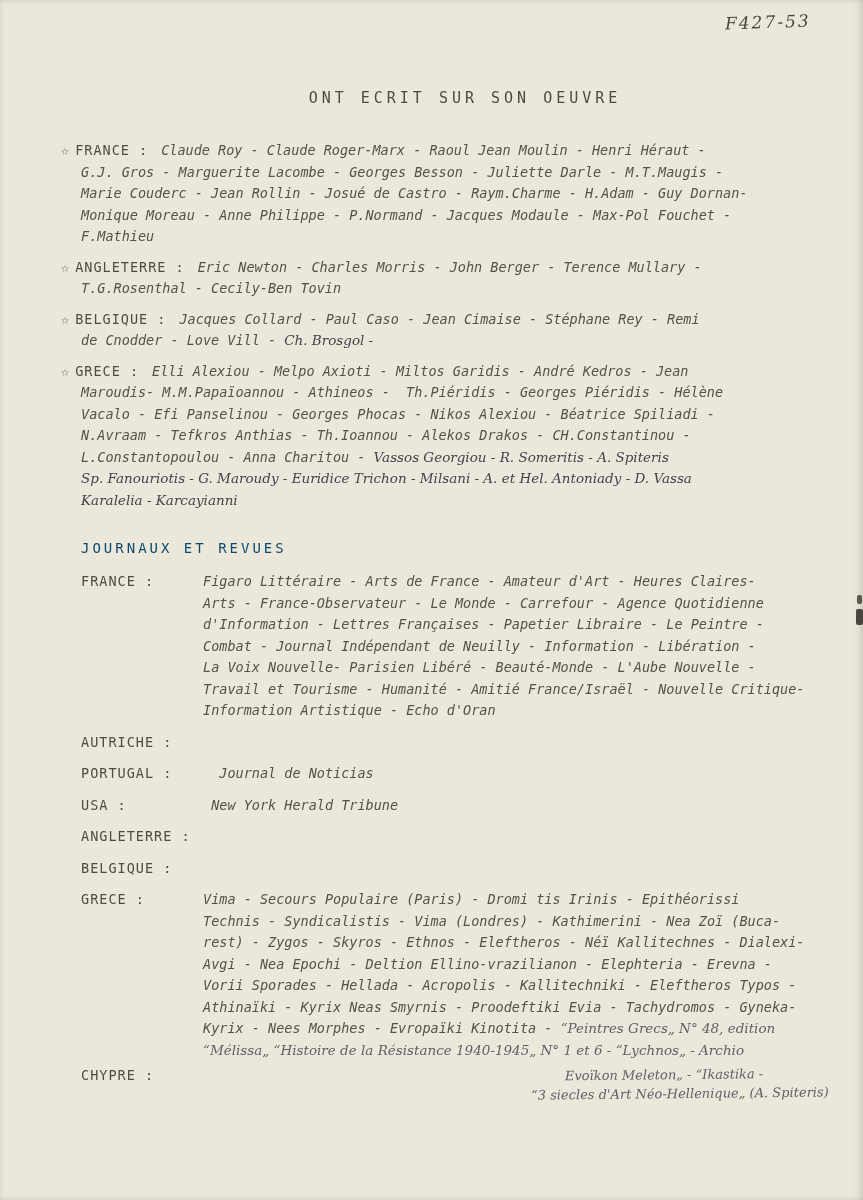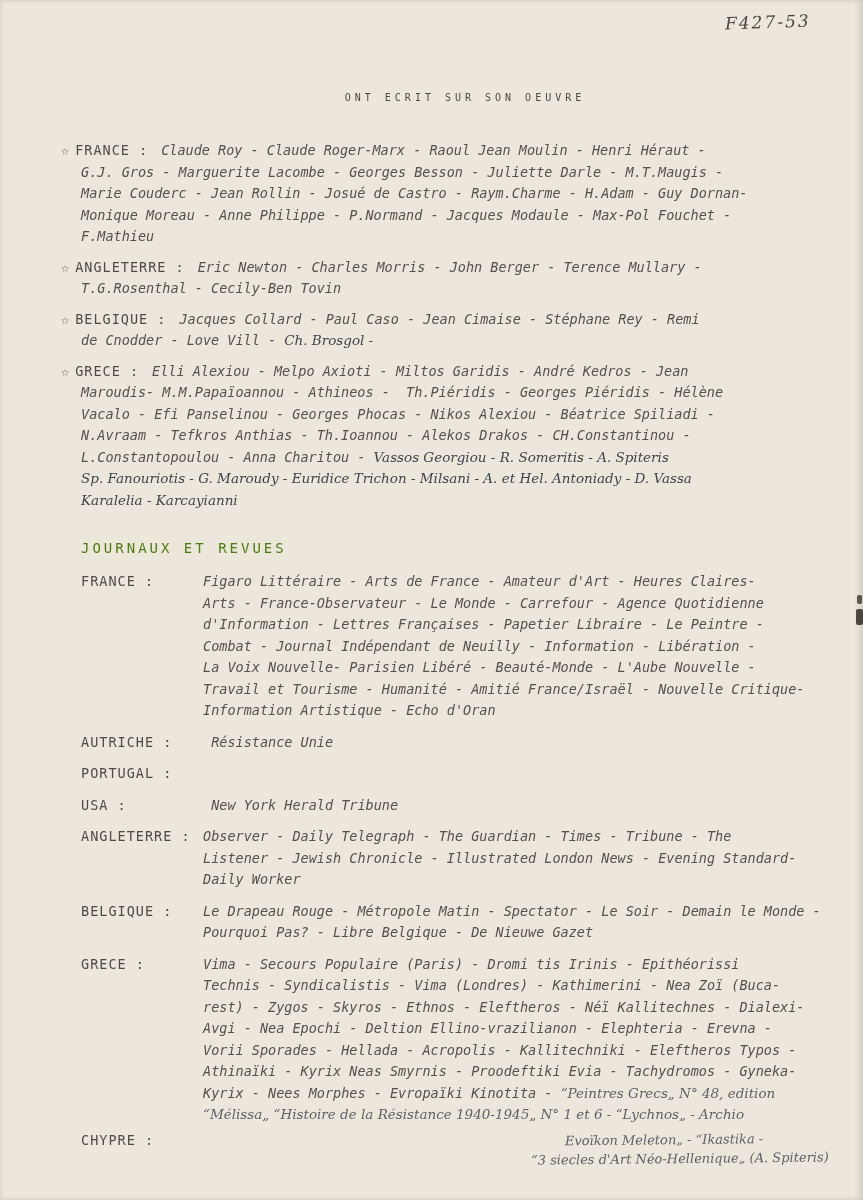--- a/index.html
+++ b/index.html
@@ -20,37 +20,37 @@
     background-color:#ebe7db;
     box-shadow: inset -4px 0 8px -3px rgba(95,85,62,0.28), inset 2px 0 6px -3px rgba(95,85,62,0.20);
   }
   .content{position:absolute;left:81px;right:14px;top:88px;}
   .ref-note{
     position:absolute;top:12px;right:52px;
     font-family:"DejaVu Serif", serif;font-style:italic;
     font-size:17px;color:#4b4740;letter-spacing:2px;transform:rotate(-2deg);
   }
   .doc-title{
-    text-align:center;font-size:10px;line-height:20px;
+    text-align:center;font-size:15px;line-height:20px;
     letter-spacing:4px;color:#4e4a43;margin:0 0 32px 0;font-weight:normal;
   }
   
   .wsec{
     margin:0 0 9px 0;
     white-space:pre-wrap;
     font-size:13.5px;line-height:21.5px;
     text-indent:-20px;
     max-width:735px;
   }
   .star{font-style:normal;margin-right:6px;color:#56524b;}
   .clabel{margin-right:13px;color:#504c45;letter-spacing:1px;}
   .typed{font-style:italic;color:#56524b;}
   
   .jheading{
-    font-size:14px;letter-spacing:3px;color:#4d7c0f;
+    font-size:14px;letter-spacing:3px;color:#0c4a6e;
     margin:26px 0 12px 0;line-height:22px;font-weight:normal;
   }
   .jsec{display:flex;align-items:flex-start;margin:0 0 10px 0;font-size:13.5px;line-height:21.5px;}
   .jlabel{flex:0 0 122px;color:#504c45;letter-spacing:1px;white-space:pre;}
   .jcontent{flex:1 1 auto;white-space:pre-wrap;max-width:630px;}
   .hw{font-family:"DejaVu Serif", serif;font-style:italic;}
   .pen{color:#41434d;}
   .pencil{color:#5f6168;line-height:17px;}
   .grece-last{margin-bottom:4px;}
   .chypre{margin-bottom:8px;}
@@ -104,43 +104,38 @@
 Arts - France-Observateur - Le Monde - Carrefour - Agence Quotidienne
 d'Information - Lettres Françaises - Papetier Libraire - Le Peintre -
 Combat - Journal Indépendant de Neuilly - Information - Libération -
 La Voix Nouvelle- Parisien Libéré - Beauté-Monde - L'Aube Nouvelle -
 Travail et Tourisme - Humanité - Amitié France/Israël - Nouvelle Critique-
 Information Artistique - Echo d'Oran</span></div>
       </div>
 
     <div class="jsec">
         <div class="jlabel">AUTRICHE :</div>
-        <div class="jcontent"><span class="typed"> Résistance Unie</span></div>
       </div>
 
     <div class="jsec">
         <div class="jlabel">PORTUGAL :</div>
+        <div class="jcontent"><span class="typed">  Journal de Noticias</span></div>
       </div>
 
     <div class="jsec">
         <div class="jlabel">USA :</div>
         <div class="jcontent"><span class="typed"> New York Herald Tribune</span></div>
       </div>
 
     <div class="jsec">
         <div class="jlabel">ANGLETERRE :</div>
-        <div class="jcontent"><span class="typed">Observer - Daily Telegraph - The Guardian - Times - Tribune - The
-Listener - Jewish Chronicle - Illustrated London News - Evening Standard-
-Daily Worker</span></div>
       </div>
 
     <div class="jsec">
         <div class="jlabel">BELGIQUE :</div>
-        <div class="jcontent"><span class="typed">Le Drapeau Rouge - Métropole Matin - Spectator - Le Soir - Demain le Monde -
-Pourquoi Pas? - Libre Belgique - De Nieuwe Gazet</span></div>
       </div>
 
     <div class="jsec grece-last">
         <div class="jlabel">GRECE :</div>
         <div class="jcontent"><span class="typed">Vima - Secours Populaire (Paris) - Dromi tis Irinis - Epithéorissi
 Technis - Syndicalistis - Vima (Londres) - Kathimerini - Nea Zoï (Buca-
 rest) - Zygos - Skyros - Ethnos - Eleftheros - Néï Kallitechnes - Dialexi-
 Avgi - Nea Epochi - Deltion Ellino-vrazilianon - Elephteria - Erevna -
 Vorii Sporades - Hellada - Acropolis - Kallitechniki - Eleftheros Typos -
 Athinaïki - Kyrix Neas Smyrnis - Proodeftiki Evia - Tachydromos - Gyneka-

